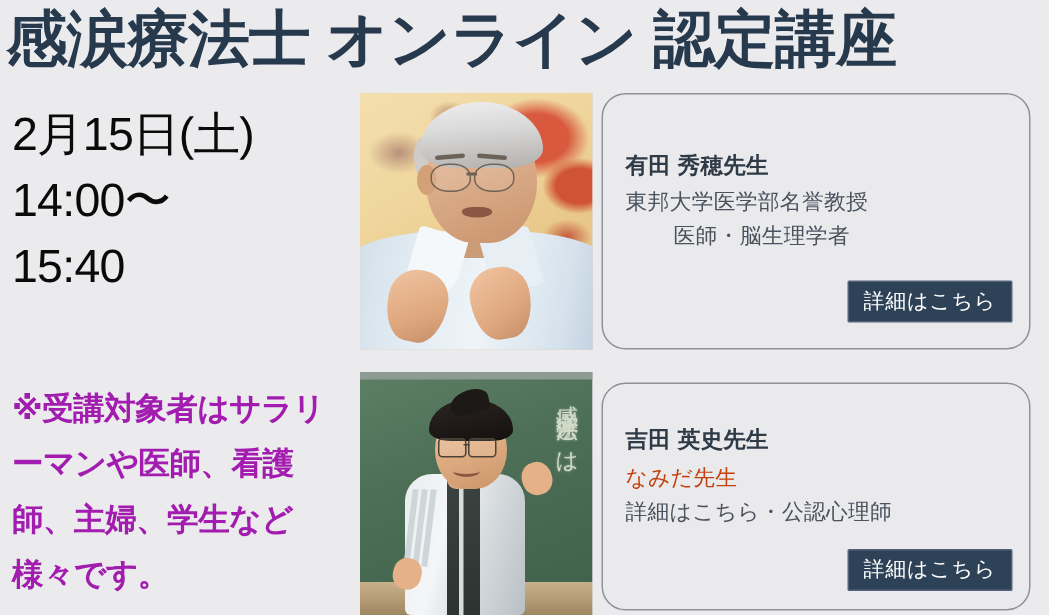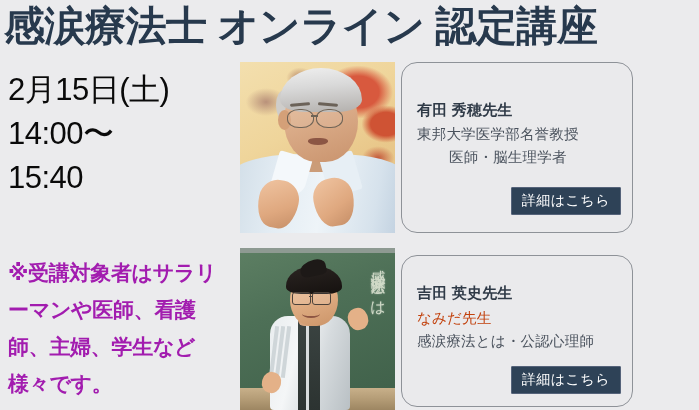--- a/index.html
+++ b/index.html
@@ -330,21 +330,21 @@
     width: 19px; height: 21px;
     background: #e4b188;
     border-radius: 46%;
     transform: rotate(14deg);
   }
 
   
   .speaker-card {
     position: absolute;
     left: 401px;
-    width: 232px;
+    width: 286px;
     background: #eaeaec;
     border: 1.2px solid #8e9298;
     border-radius: 16px;
     box-sizing: border-box;
   }
   .card-1 { top: 62px; height: 171px; }
   .card-2 { top: 255px; height: 152px; }
 
   .speaker-name {
     position: absolute;
@@ -470,18 +470,18 @@
     <div class="speaker-meta meta-2">
       <span>医師・脳生理学者</span>
     </div>
     <button class="detail-button">詳細はこちら</button>
   </div>
 
   <div class="speaker-card card-2">
     <div class="speaker-name">吉田 英史先生</div>
     <div class="speaker-meta meta-1">なみだ先生</div>
     <div class="speaker-meta meta-2">
-      <span>感涙療法とは・</span><span class="meta-link">公認心理師</span>
+      <span>詳細はこちら・</span><span class="meta-link">公認心理師</span>
     </div>
     <button class="detail-button">詳細はこちら</button>
   </div>
 
 </div>
 
 </body></html>

